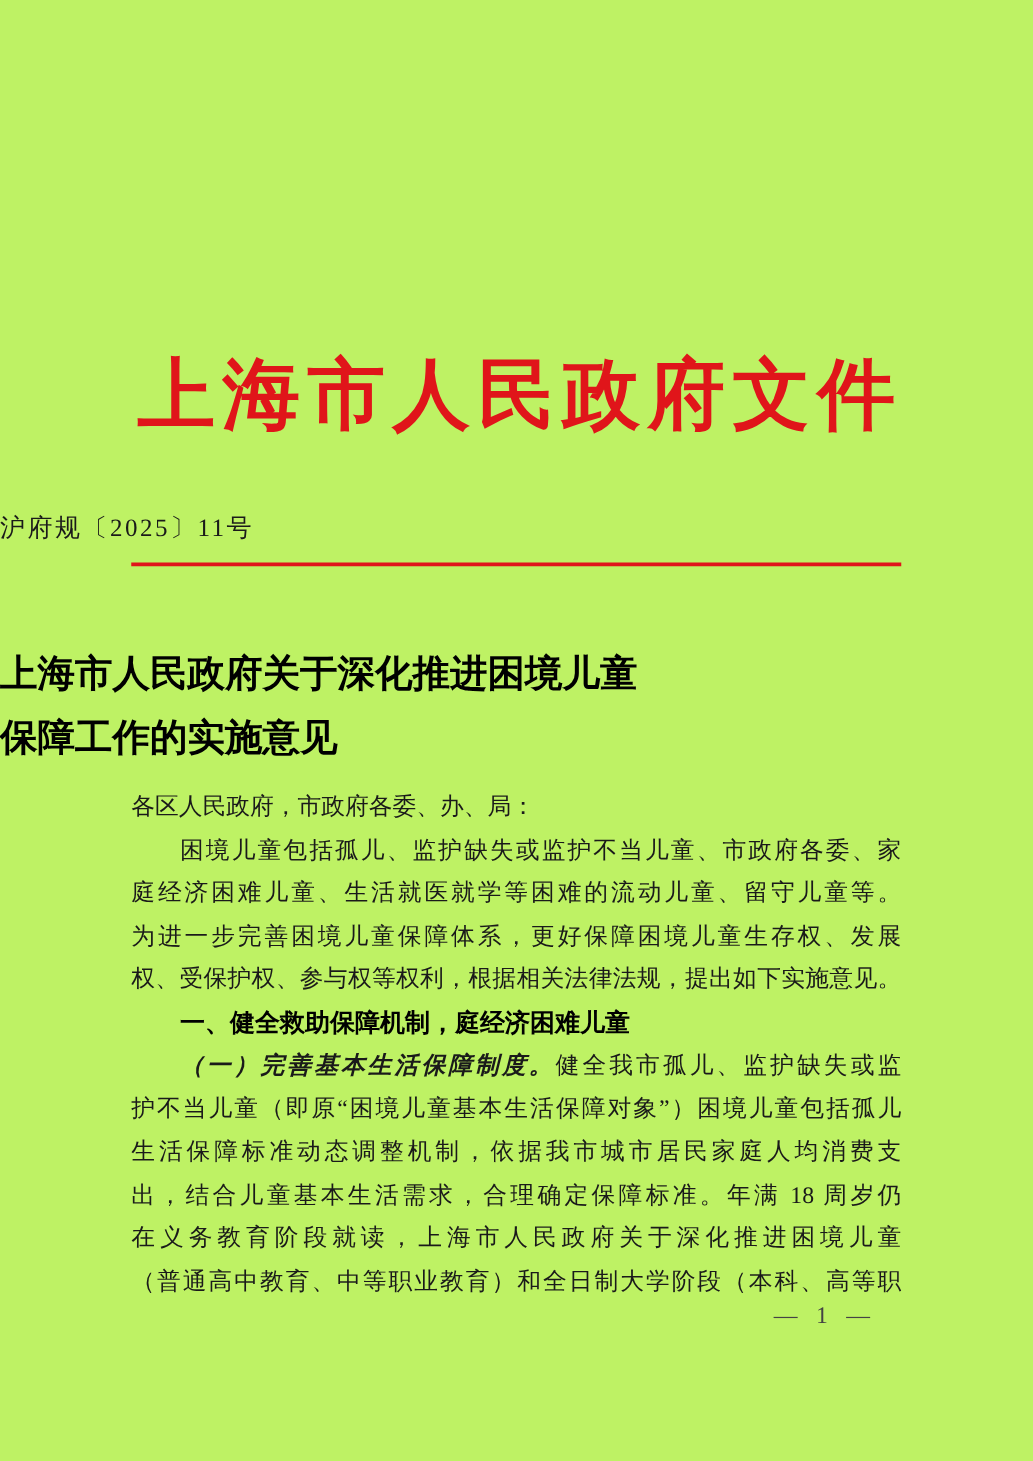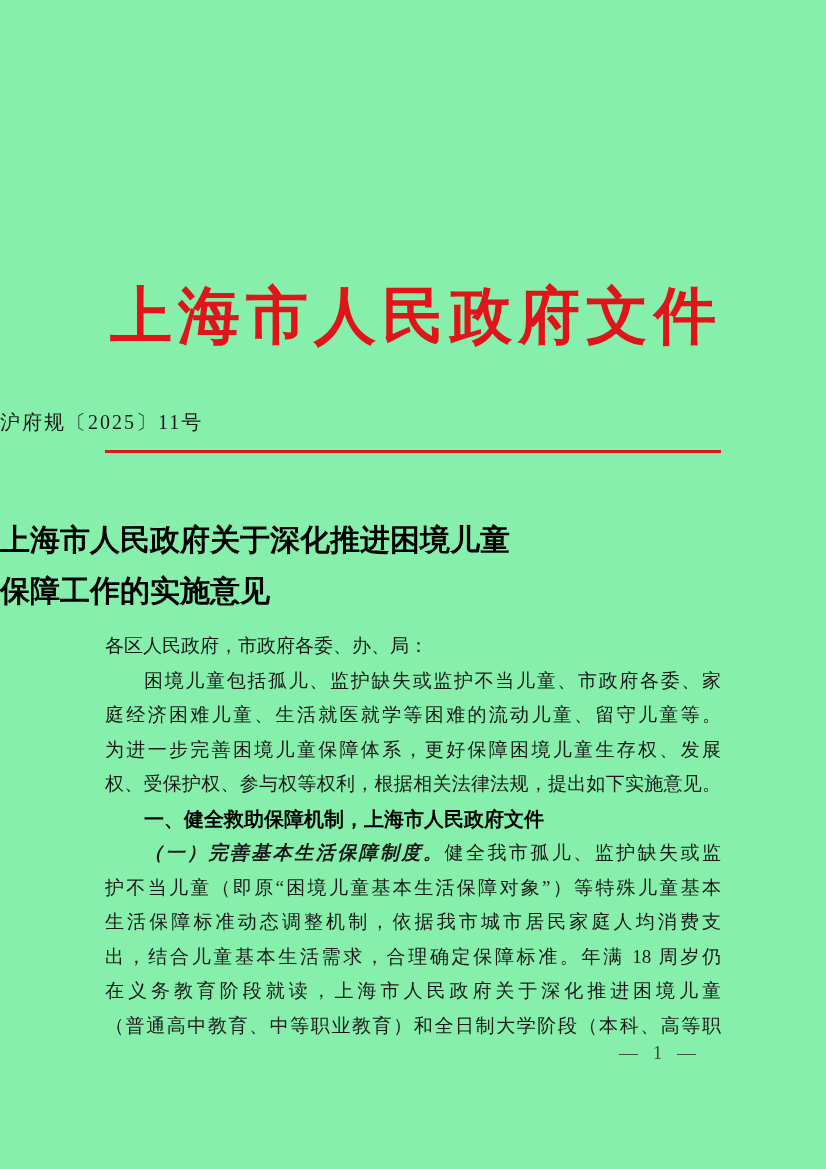--- a/index.html
+++ b/index.html
@@ -4,21 +4,21 @@
 <style>
   :root{
     --accent:#e0151a;
     --ink:#1a1a1a;
     --dash:#777777;
   }
   html,body{margin:0;padding:0;background:#ffffff;}
   .page{
     position:relative;
     width:826px;height:1169px;
-    background:#86efac;
+    background:#bef264;
     overflow:hidden;
     font-family:"Liberation Serif","DejaVu Serif",serif;
     color:var(--ink);
   }
   .letterhead-title{
     position:absolute;top:274px;left:0;width:826px;
     text-align:center;
     font-size:62px;font-weight:bold;
     letter-spacing:6px;text-indent:6px;
     color:var(--accent);
@@ -92,24 +92,24 @@
 
   <div class="body-block">
 
     <div class="line left">各区人民政府，市政府各委、办、局：</div>
 
     <div class="line indent">困境儿童包括孤儿、监护缺失或监护不当儿童、市政府各委、家</div>
     <div class="line">庭经济困难儿童、生活就医就学等困难的流动儿童、留守儿童等。</div>
     <div class="line">为进一步完善困境儿童保障体系，更好保障困境儿童生存权、发展</div>
     <div class="line">权、受保护权、参与权等权利，根据相关法律法规，提出如下实施意见。</div>
 
-    <div class="line left indent section-heading">一、健全救助保障机制，上海市人民政府文件</div>
+    <div class="line left indent section-heading">一、健全救助保障机制，庭经济困难儿童</div>
 
     <div class="line indent"><span class="para-lead">（一）完善基本生活保障制度。</span><span>健全我市孤儿、监护缺失或监</span></div>
-    <div class="line">护不当儿童（即原“困境儿童基本生活保障对象”）等特殊儿童基本</div>
+    <div class="line">护不当儿童（即原“困境儿童基本生活保障对象”）困境儿童包括孤儿</div>
     <div class="line">生活保障标准动态调整机制，依据我市城市居民家庭人均消费支</div>
     <div class="line">出，结合儿童基本生活需求，合理确定保障标准。年满 18 周岁仍</div>
     <div class="line">在义务教育阶段就读，上海市人民政府关于深化推进困境儿童</div>
     <div class="line">（普通高中教育、中等职业教育）和全日制大学阶段（本科、高等职</div>
 
   </div>
 
   <div class="page-number">— 1 —</div>
 
 </div>

